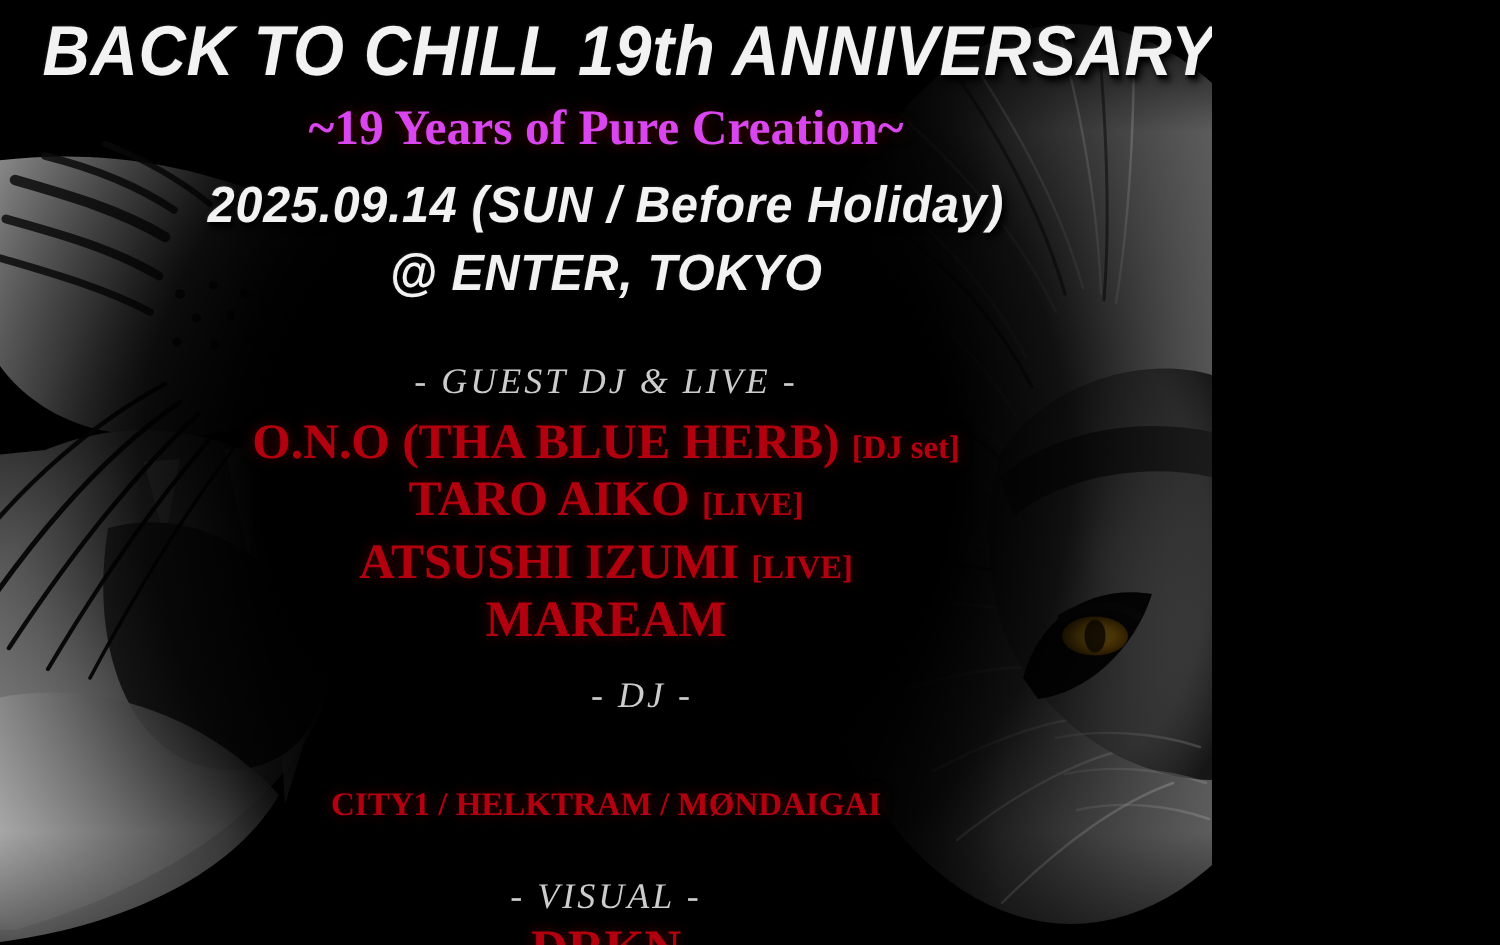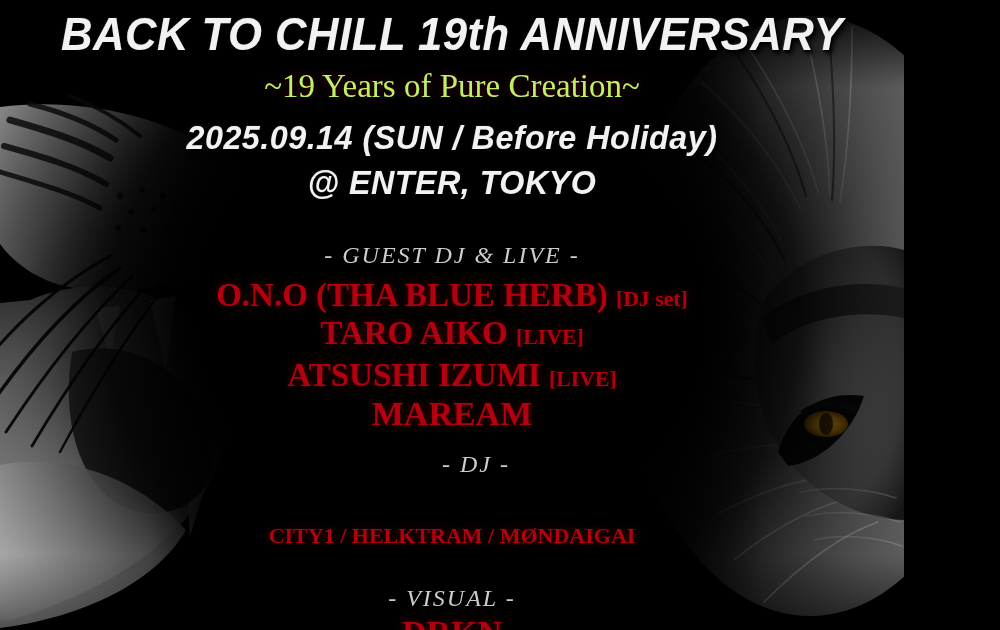--- a/index.html
+++ b/index.html
@@ -5,21 +5,21 @@
   * { margin:0; padding:0; box-sizing:border-box; }
 
   html, body {
     width:1000px; height:630px;
     background:#000;
     overflow:hidden;
   }
 
   #flyer {
     position:relative;
-    width:904px; height:630px;
+    width:808px; height:630px;
     background:#000;
     font-family:"Liberation Sans", sans-serif;
     overflow:hidden;
   }
 
   
   .art { position:absolute; top:0; bottom:0; pointer-events:none; }
 
   #art-tiger { left:0; width:300px; }
   #art-lion  { right:0; width:290px; }
@@ -64,22 +64,22 @@
 
   #title {
     position:absolute; top:6px; left:0; right:0;
     font-size:47px;
     transform:scaleX(.93);
   }
 
   #subtitle {
     position:absolute; top:68px; left:0; right:0;
     font-family:"Liberation Serif","DejaVu Serif",serif;
-    font-weight:400; font-size:33px;
-    color:#bef264;
+    font-weight:700; font-size:33px;
+    color:#d946ef;
     text-shadow:0 0 10px rgba(150,0,10,.55), 0 0 3px rgba(0,0,0,.9);
   }
 
   #date-line  { position:absolute; top:118px; left:0; right:0; font-size:34px; transform:scaleX(.95); }
   #venue-line { position:absolute; top:163px; left:0; right:0; font-size:34px; transform:scaleX(.95); }
 
   .section-head {
     font-family:"Liberation Serif","DejaVu Serif",serif;
     font-style:italic; font-weight:400;
     font-size:24px; color:#cccccc;

